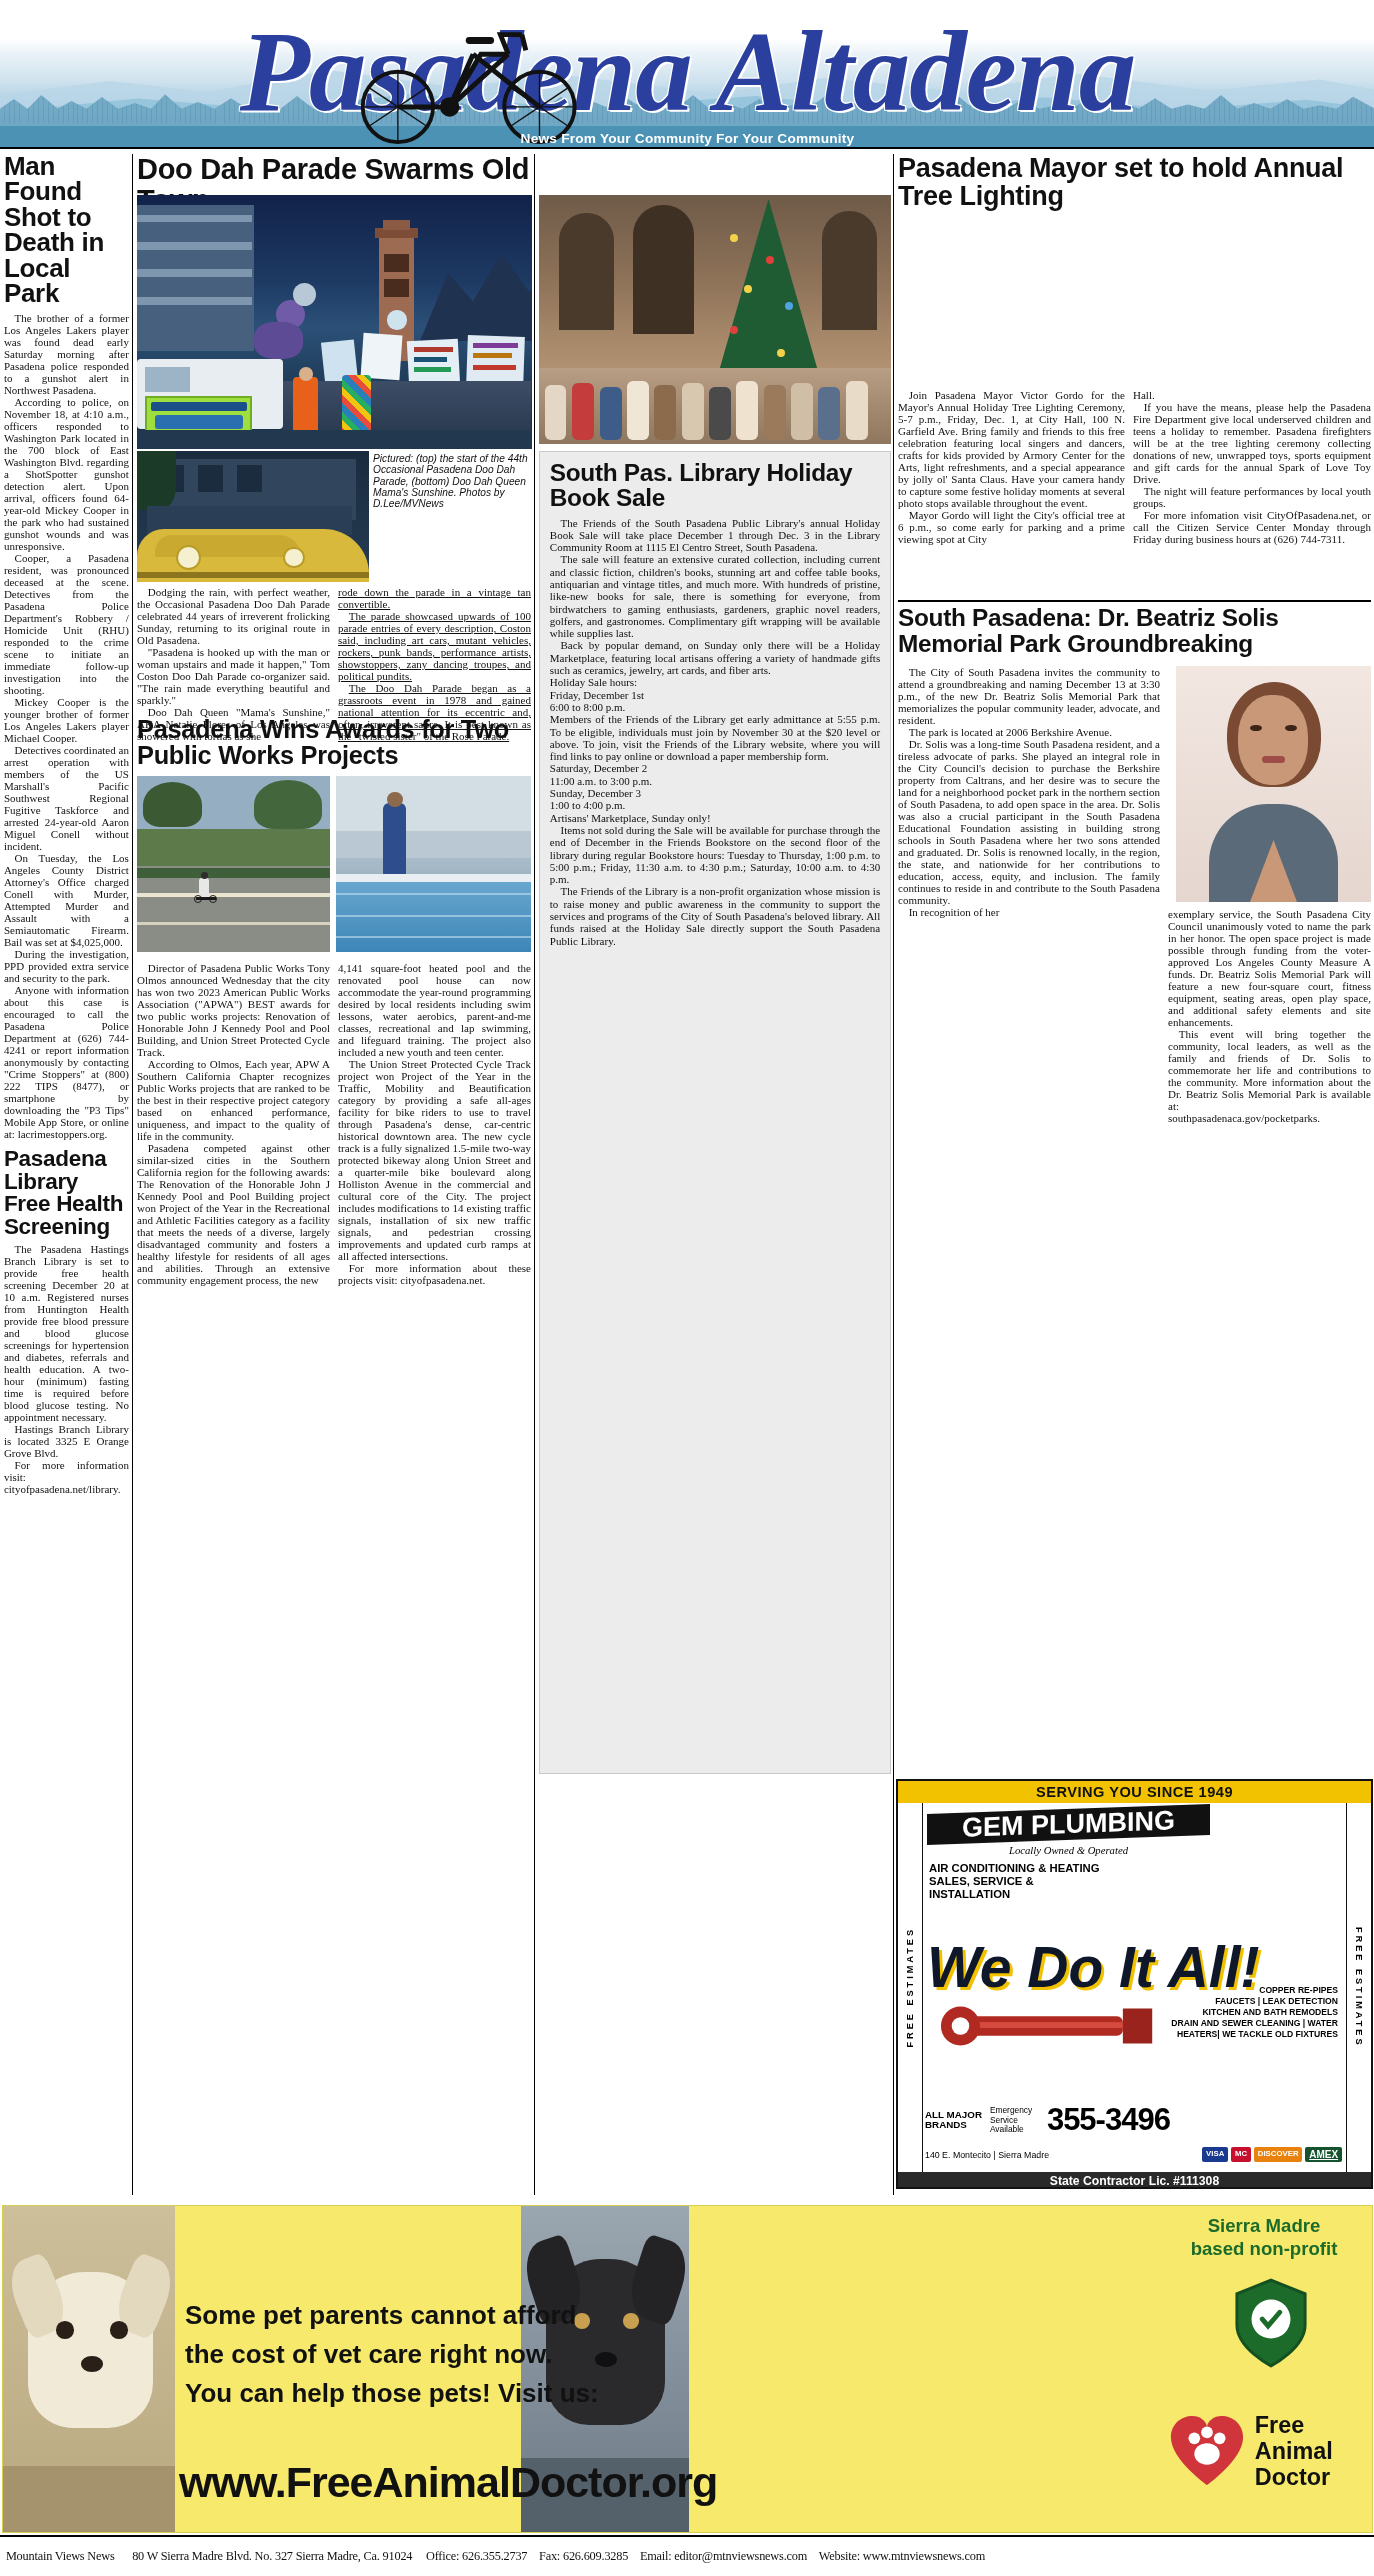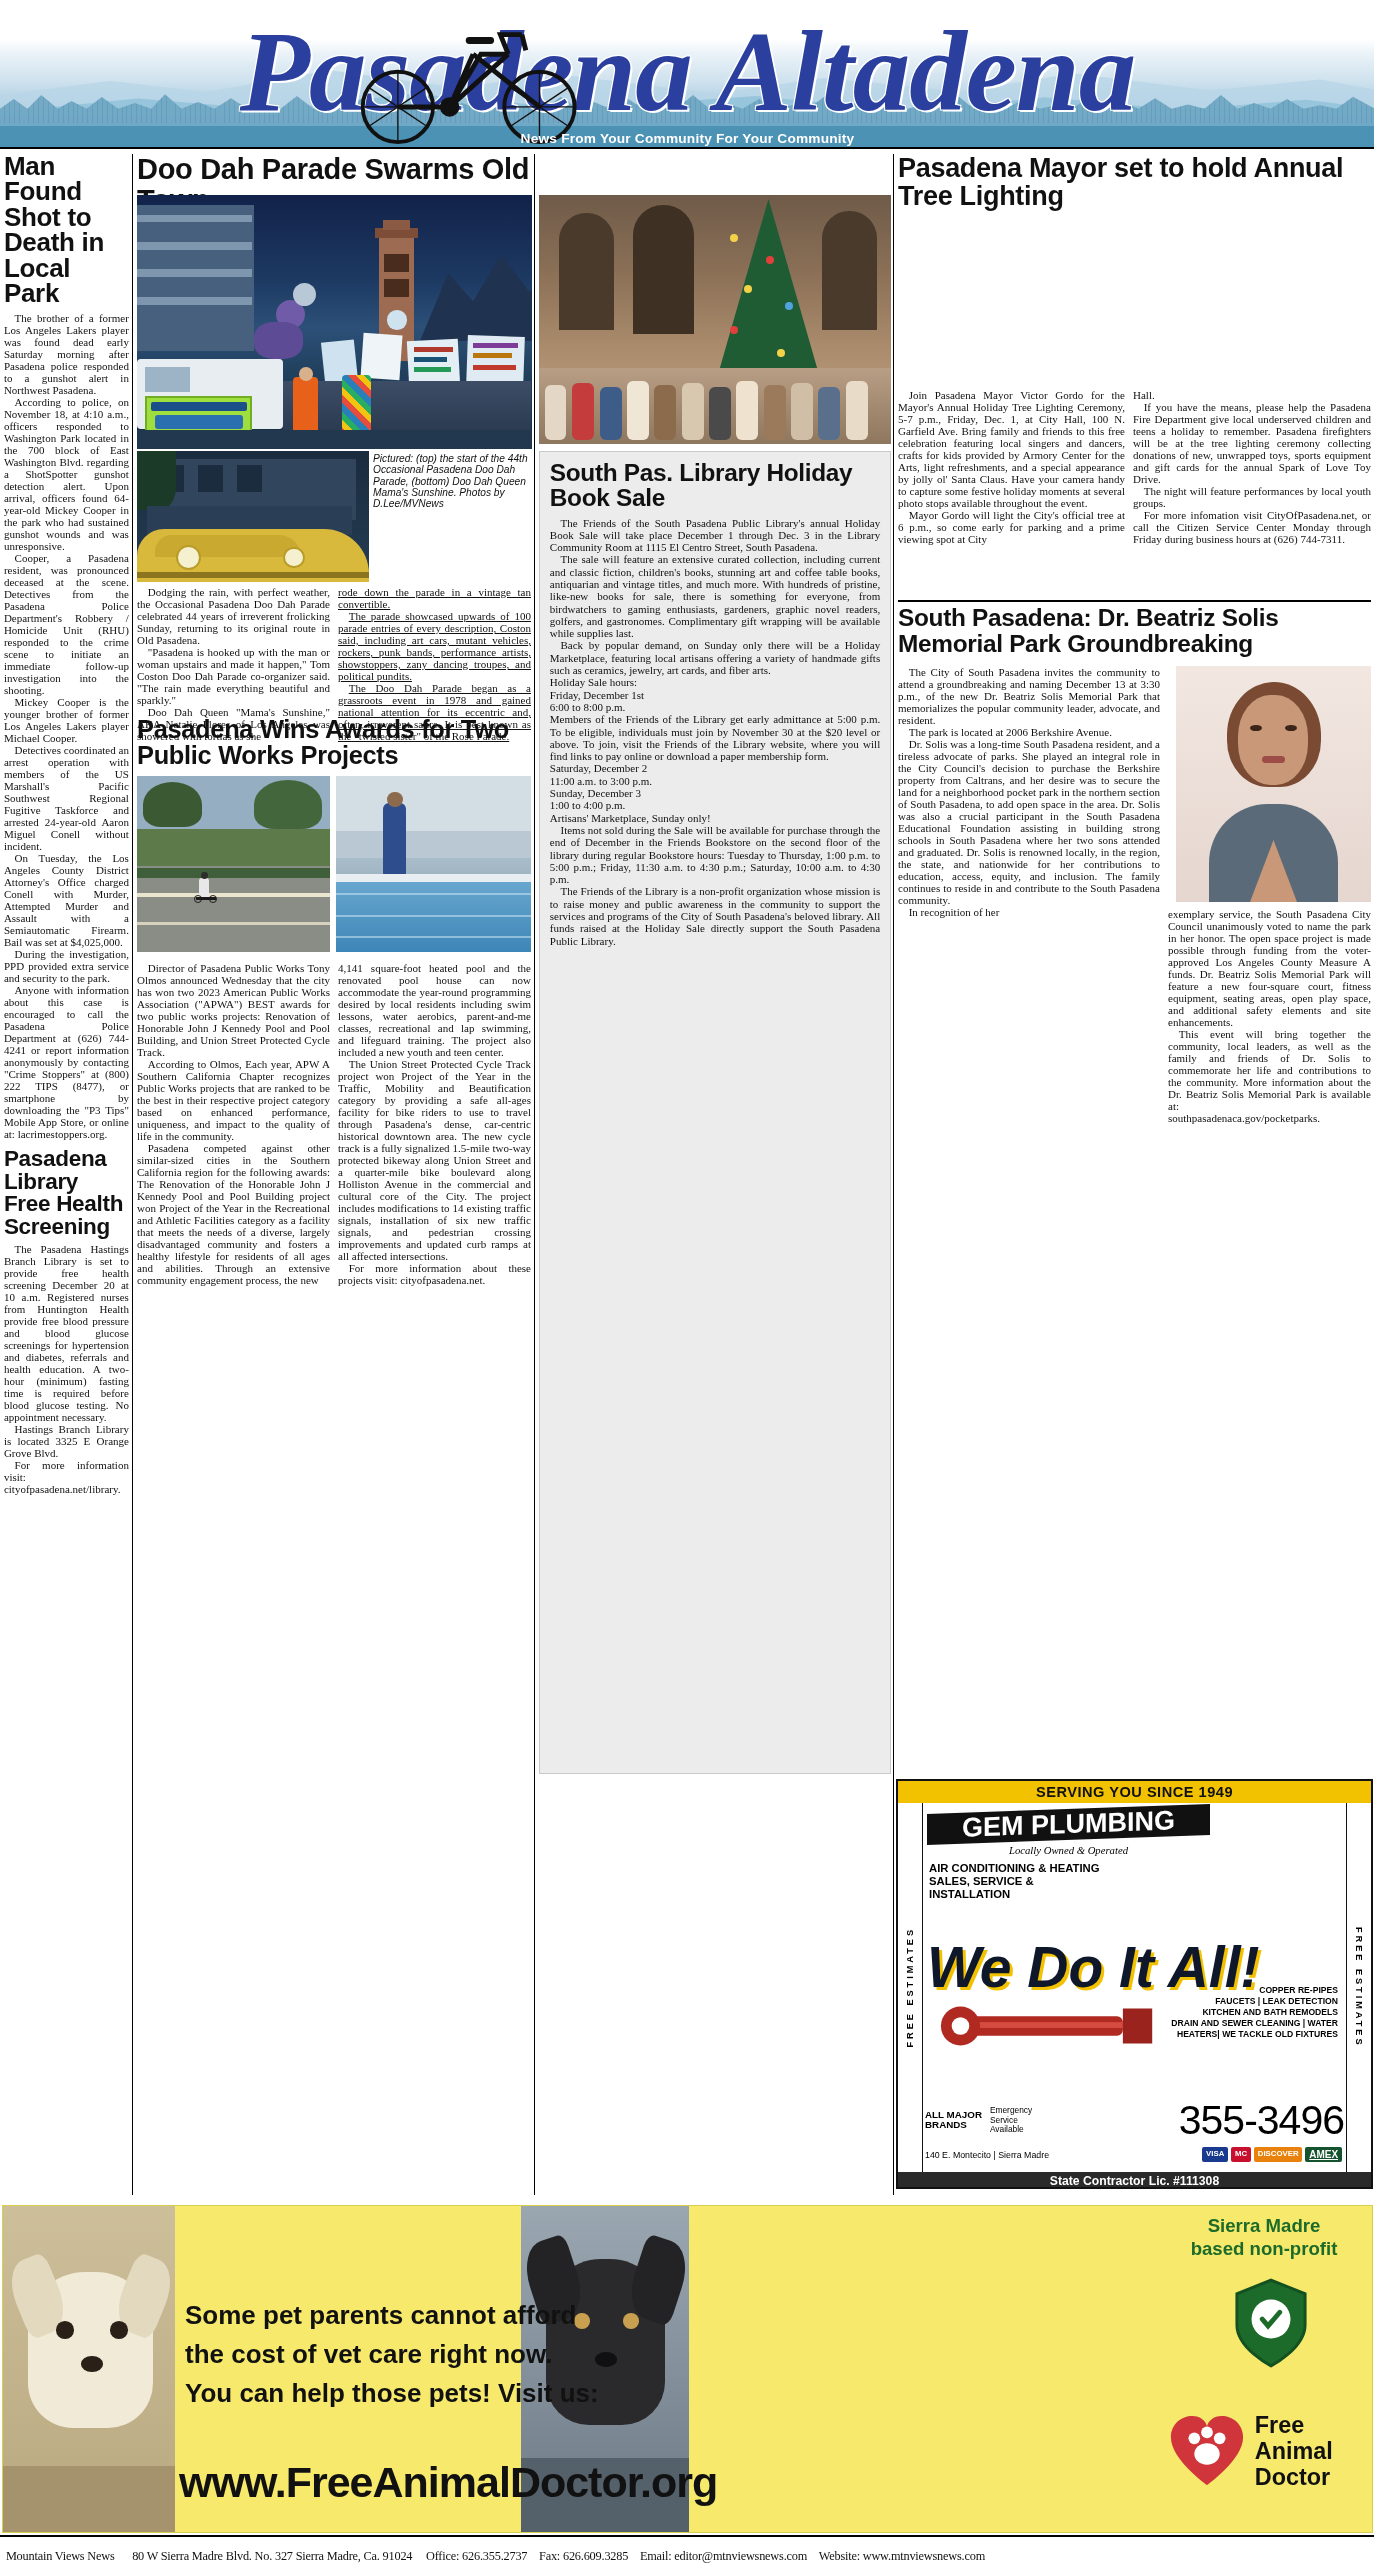--- a/index.html
+++ b/index.html
@@ -358,21 +358,21 @@
 
 <div style="position:absolute; left:539px; top:451px; width:352px; height:1323px; background:#ececec; border:1px solid #c9c9c9; padding:7.8px 9.8px;">
   <h1 class="hd" style="font-size:24.4px; line-height:25.4px; margin-bottom:5.9px;">South Pas. Library Holiday Book Sale</h1>
   <div class="body-col" style="font-size:11px; line-height:12.3px;">
     <p>The Friends of the South Pasadena Public Library's annual Holiday Book Sale will take place December 1 through Dec. 3 in the Library Community Room at 1115 El Centro Street, South Pasadena.</p>
     <p>The sale will feature an extensive curated collection, including current and classic fiction, children's books, stunning art and coffee table books, antiquarian and vintage titles, and much more. With hundreds of pristine, like-new books for sale, there is something for everyone, from birdwatchers to gaming enthusiasts, gardeners, graphic novel readers, golfers, and gastronomes. Complimentary gift wrapping will be available while supplies last.</p>
     <p>Back by popular demand, on Sunday only there will be a Holiday Marketplace, featuring local artisans offering a variety of handmade gifts such as ceramics, jewelry, art cards, and fiber arts.</p>
     <p class="noind">Holiday Sale hours:</p>
     <p class="noind">Friday, December 1st</p>
     <p class="noind">6:00 to 8:00 p.m.</p>
-    <p class="noind">Members of the Friends of the Library get early admittance at 5:00 p.m. To be eligible, individuals must join by November 30 at the $20 level or above. To join, visit the Friends of the Library website, where you will find links to pay online or download a paper membership form.</p>
+    <p class="noind">Members of the Friends of the Library get early admittance at 5:55 p.m. To be eligible, individuals must join by November 30 at the $20 level or above. To join, visit the Friends of the Library website, where you will find links to pay online or download a paper membership form.</p>
     <p class="noind">Saturday, December 2</p>
     <p class="noind">11:00 a.m. to 3:00 p.m.</p>
     <p class="noind">Sunday, December 3</p>
     <p class="noind">1:00 to 4:00 p.m.</p>
     <p class="noind">Artisans' Marketplace, Sunday only!</p>
     <p>Items not sold during the Sale will be available for purchase through the end of December in the Friends Bookstore on the second floor of the library during regular Bookstore hours: Tuesday to Thursday, 1:00 p.m. to 5:00 p.m.; Friday, 11:30 a.m. to 4:30 p.m.; Saturday, 10:00 a.m. to 4:30 p.m.</p>
     <p>The Friends of the Library is a non-profit organization whose mission is to raise money and public awareness in the community to support the services and programs of the City of South Pasadena's beloved library. All funds raised at the Holiday Sale directly support the South Pasadena Public Library.</p>
   </div>
 </div>
 
@@ -471,22 +471,22 @@
     <div style="position:absolute; left:27px; right:27px; bottom:29px; height:45px; display:flex; align-items:center;">
       <div style="font-family:'Liberation Sans',sans-serif; font-weight:700; font-size:9.8px; line-height:10.7px; width:61px;">
         <div>ALL MAJOR</div>
         <div>BRANDS</div>
       </div>
       <div style="font-family:'Liberation Sans',sans-serif; font-size:8.4px; line-height:9.2px; width:57px; margin-left:3.9px;">
         <div>Emergency</div>
         <div>Service</div>
         <div>Available</div>
       </div>
-      <div style="flex:1; text-align:right; font-family:'Liberation Sans',sans-serif; font-weight:400;
-                  font-size:41px; letter-spacing:-1px;">355-3496</div>
+      <div style="flex:1; text-align:left; font-family:'Liberation Sans',sans-serif; font-weight:700;
+                  font-size:31px; letter-spacing:-1px;">355-3496</div>
     </div>
     <div style="position:absolute; left:27px; bottom:11.7px; font-family:'Liberation Sans',sans-serif; font-size:8.8px;">140 E. Montecito | Sierra Madre</div>
     <div style="position:absolute; right:29px; bottom:9.8px; display:flex; gap:2.9px;">
       <span style="background:#1a3a8f;color:#fff;font-family:'Liberation Sans',sans-serif;font-weight:700;font-size:7.8px;padding:2px 3.9px;border-radius:2px;">VISA</span>
       <span style="background:#c8102e;color:#fff;font-family:'Liberation Sans',sans-serif;font-weight:700;font-size:7.8px;padding:2px 3.9px;border-radius:2px;">MC</span>
       <span style="background:#e8820c;color:#fff;font-family:'Liberation Sans',sans-serif;font-weight:700;font-size:7.8px;padding:2px 3.9px;border-radius:2px;">DISCOVER</span>
       <span style="background:#14532d;color:#fff;font-family:'Liberation Sans',sans-serif;font-weight:700;font-size:10px;padding:2px 3.9px;border-radius:2px;text-decoration:underline;">AMEX</span>
     </div>
   </div>
   <div style="background:#2a2a2a; color:#fff; font-family:'Liberation Sans',sans-serif; font-weight:700;

